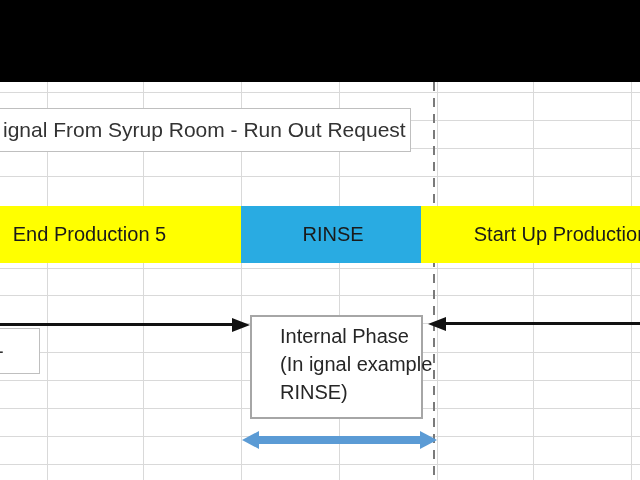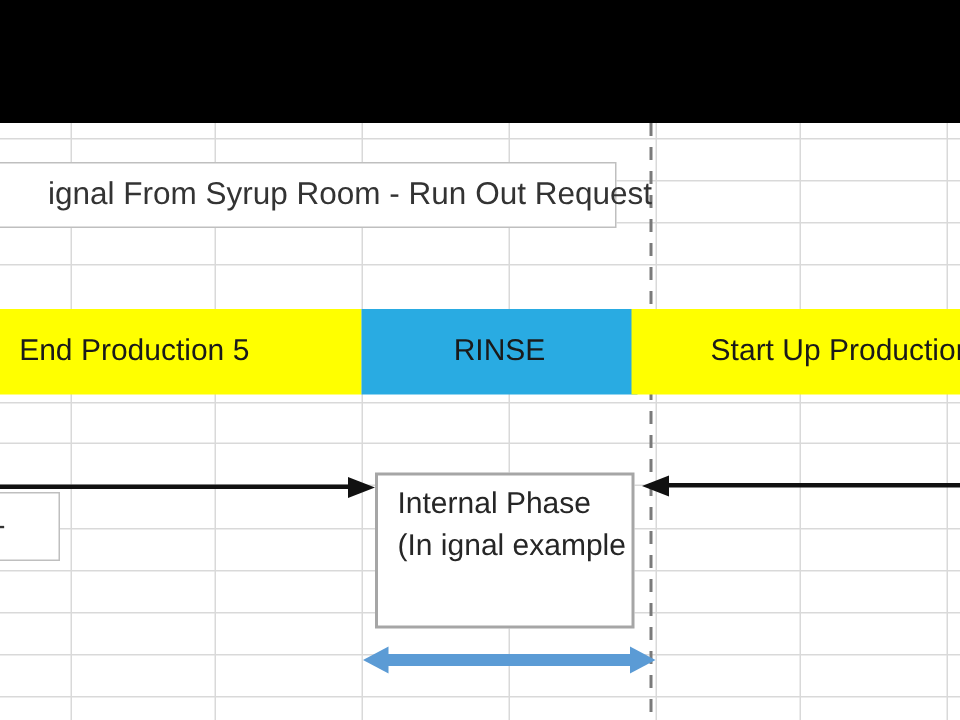--- a/index.html
+++ b/index.html
@@ -23,25 +23,25 @@
     font-size:20px;color:#1a1a1a;white-space:nowrap;
   }
   .seg-end{left:-62px;width:303px;}
   .seg-rinse{left:241px;width:184px;}
   .seg-start{left:421px;width:280px;}
   
   .callout{position:absolute;background:#ffffff;border:1px solid #bfbfbf;z-index:20;box-sizing:border-box;}
   .signal-box{left:-80px;top:108px;width:491px;height:44px;}
   .signal-text{
     position:absolute;left:82px;top:50%;transform:translateY(-50%);
-    font-size:21px;color:#333333;white-space:nowrap;margin-left:29px;
+    font-size:21px;color:#333333;white-space:nowrap;
   }
   .internal-box{
     left:250px;top:315px;width:173px;height:104px;
-    border:2px solid #a6a6a6;padding:5px 6px 0 13px;
+    border:2px solid #a6a6a6;padding:5px 6px 0 28px;
     font-size:20px;line-height:28px;color:#262626;
   }
   .internal-box .line{white-space:nowrap;}
   .left-box{left:-50px;top:328px;width:90px;height:46px;}
   .left-box-text{
     position:absolute;left:46px;top:50%;transform:translateY(-50%);
     font-size:20px;color:#333333;
   }
   
   .shaft{position:absolute;height:3px;background:var(--black-arrow,#111111);z-index:15;}
@@ -116,20 +116,21 @@
   <div class="head b-lhead"></div>
   <div class="head b-rhead"></div>
 
   <div class="callout signal-box">
     <span class="signal-text">ignal From Syrup Room - Run Out Request</span>
   </div>
 
   <div class="callout internal-box">
     <div class="line">Internal Phase</div>
     <div class="line">(In ignal example</div>
+    <div class="line">RINSE)</div>
   </div>
 
   <div class="callout left-box">
     <span class="left-box-text">-</span>
   </div>
 
   <div class="topbar"></div>
 
 </div>
 

